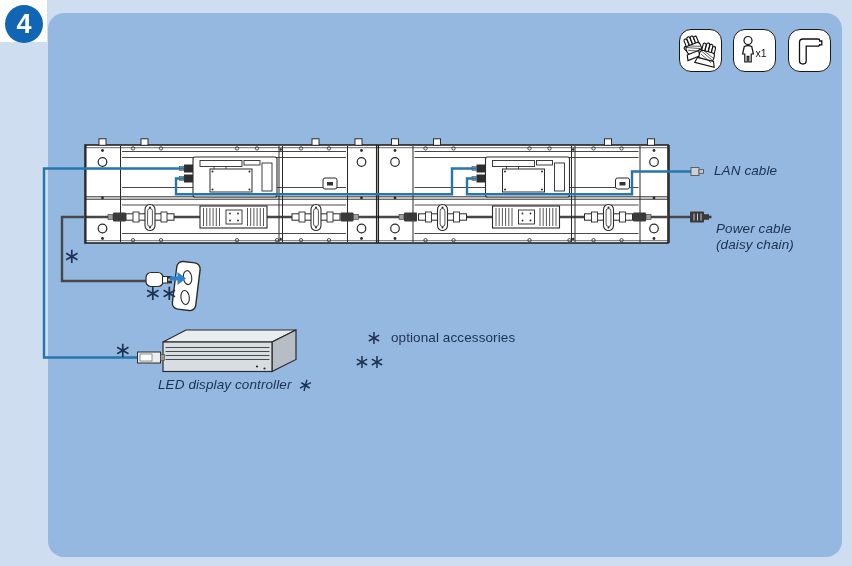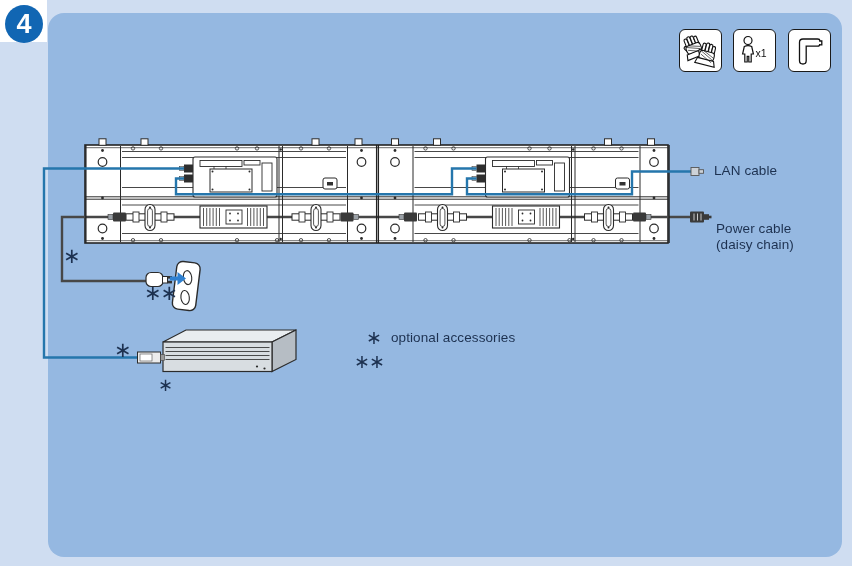--- a/index.html
+++ b/index.html
@@ -3,23 +3,23 @@
 <meta charset="utf-8">
 <style>
   html,body{margin:0;padding:0;}
   body{font-family:"Liberation Sans",sans-serif;}
   .stage{position:relative;width:852px;height:566px;background:#cfddf1;overflow:hidden;}
   .corner-white{position:absolute;left:0;top:0;width:47px;height:42px;background:#ffffff;}
   .panel{position:absolute;left:48px;top:13px;width:794px;height:544px;background:#95b8e1;border-radius:16px;}
   .badge{position:absolute;left:5px;top:5px;width:38px;height:38px;border-radius:50%;background:#1166b3;
          color:#fff;font-size:27px;font-weight:bold;display:flex;align-items:center;justify-content:center;}
   .icon-box{position:absolute;top:29px;width:43px;height:43px;background:#fff;border:1.6px solid #1a1a1a;
-            border-radius:6px;box-sizing:border-box;display:flex;align-items:center;justify-content:center;}
+            border-radius:12px;box-sizing:border-box;display:flex;align-items:center;justify-content:center;}
   .diagram{position:absolute;left:0;top:0;}
-  .lbl{position:absolute;color:#1d3150;font-size:13.5px;line-height:1.16;letter-spacing:.1px;white-space:nowrap;}
+  .lbl{position:absolute;color:#1d3150;font-size:13.5px;line-height:1.16;letter-spacing:.1px;white-space:nowrap;font-style:italic;}
   .marker{color:#1d3150;font-size:21px;line-height:1;}
   .marker.dbl{letter-spacing:-1px;}
   .note{position:absolute;display:flex;align-items:center;color:#1d3150;white-space:nowrap;}
   .note .marker{font-size:19px;}
   .note .txt{font-size:13.5px;letter-spacing:.1px;text-align:center;}
   .ctl-label{display:flex;align-items:center;gap:5px;}
   .ctl-label .marker{font-size:18px;}
 </style>
 </head>
 <body>
@@ -224,20 +224,21 @@
   <div class="lbl" style="left:716px;top:209px;margin-top:12px;">
     <div>Power cable</div>
     <div>(daisy chain)</div>
   </div>
 
   <div class="marker" style="position:absolute;left:63px;top:245px;">∗</div>
   <div class="marker dbl" style="position:absolute;left:144px;top:282px;">∗∗</div>
   <div class="marker" style="position:absolute;left:114px;top:339px;">∗</div>
 
   <div class="lbl ctl-label" style="left:158px;top:376px;">
+    <span>LED display controller</span>
     <span class="marker" style="font-size:18px;">∗</span>
   </div>
 
   <div class="note" style="left:366px;top:328px;">
     <span class="marker" style="margin-right:9px;">∗</span>
     <span class="txt">optional accessories</span>
   </div>
   <div class="note" style="left:354px;top:352px;">
     <span class="marker dbl" style="margin-right:6px;">∗∗</span>
   </div>

